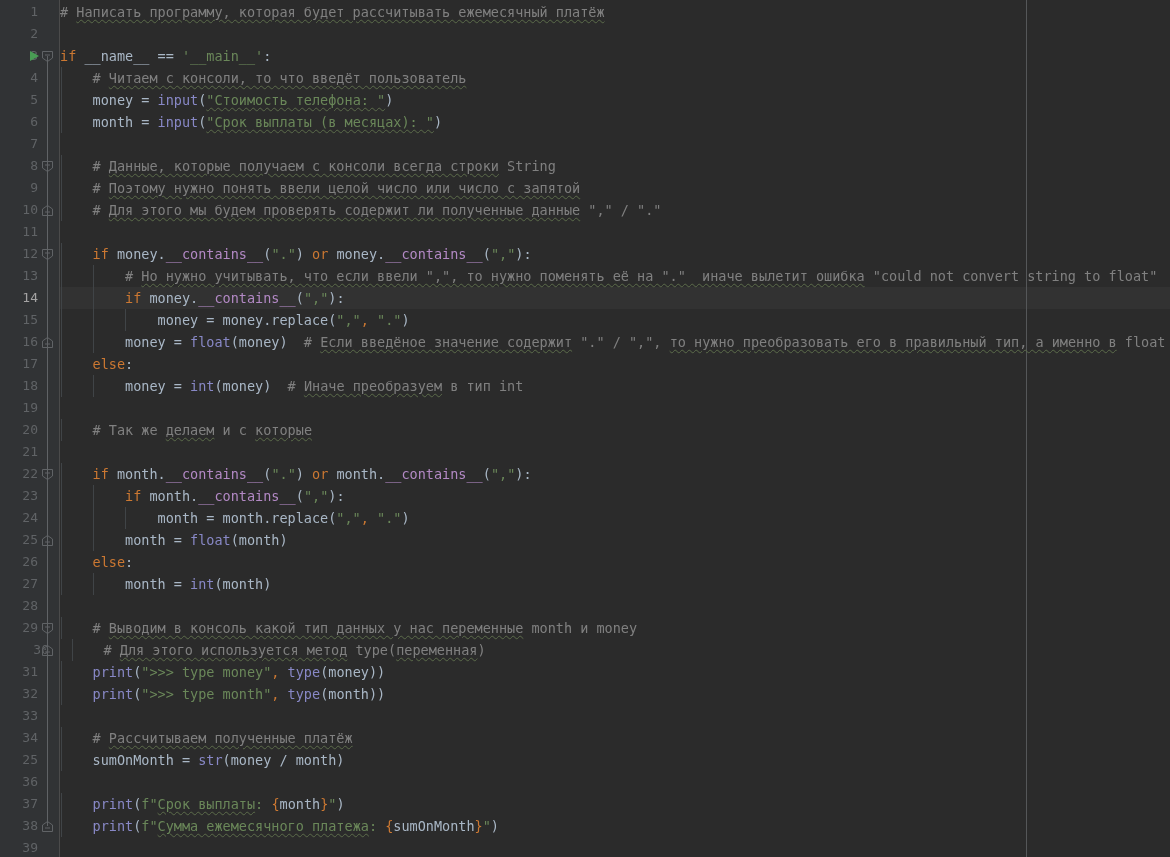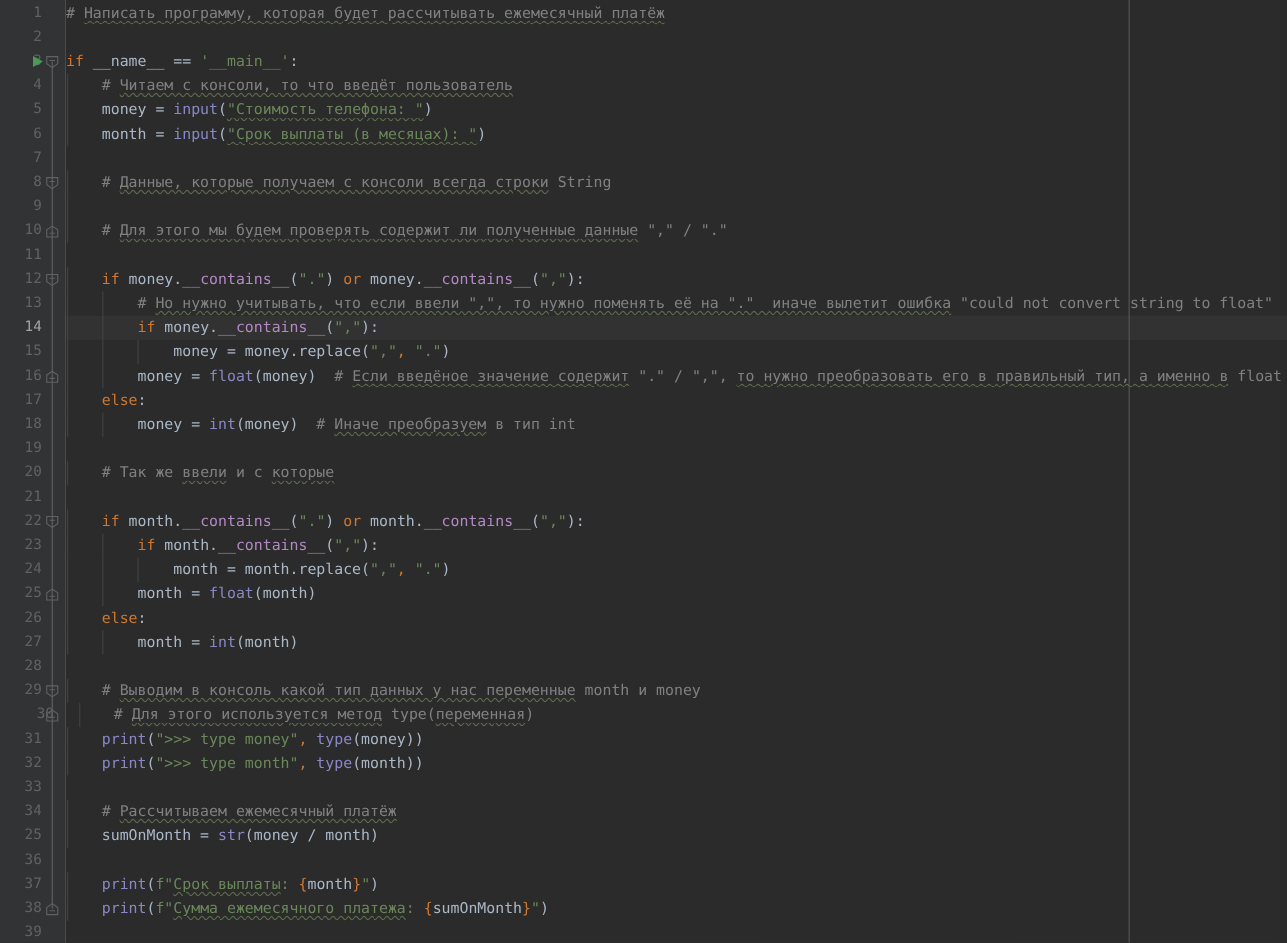--- a/index.html
+++ b/index.html
@@ -155,46 +155,46 @@
 
   <div id="rows">
       <div class="row" style="top: 1px;"><span class="ln">1</span><span class="code"><span class="cmt"># </span><span class="cmt sq">Написать программу, которая будет рассчитывать ежемесячный платёж</span></span></div>
       <div class="row" style="top: 23px;"><span class="ln">2</span><span class="code"></span></div>
       <div class="row" style="top: 45px;"><span class="ln">3</span><span class="code"><span class="kw">if</span><span class="def"> __name__ == </span><span class="str">'__main__'</span><span class="punct">:</span></span></div>
       <div class="row" style="top: 67px;"><span class="ln">4</span><span class="iguide" style="left: 60.5px;"></span><span class="code"><span>    </span><span class="cmt"># </span><span class="cmt sq">Читаем с консоли, то что введёт пользователь</span></span></div>
       <div class="row" style="top: 89px;"><span class="ln">5</span><span class="iguide" style="left: 60.5px;"></span><span class="code"><span>    </span><span class="def">money = </span><span class="fn">input</span><span class="punct">(</span><span class="str sq">"Стоимость телефона: "</span><span class="punct">)</span></span></div>
       <div class="row" style="top: 111px;"><span class="ln">6</span><span class="iguide" style="left: 60.5px;"></span><span class="code"><span>    </span><span class="def">month = </span><span class="fn">input</span><span class="punct">(</span><span class="str sq">"Срок выплаты (в месяцах): "</span><span class="punct">)</span></span></div>
       <div class="row" style="top: 133px;"><span class="ln">7</span><span class="code"></span></div>
       <div class="row" style="top: 155px;"><span class="ln">8</span><span class="iguide" style="left: 60.5px;"></span><span class="code"><span>    </span><span class="cmt"># </span><span class="cmt sq">Данные, которые получаем с консоли всегда строки</span><span class="cmt"> String</span></span></div>
-      <div class="row" style="top: 177px;"><span class="ln">9</span><span class="iguide" style="left: 60.5px;"></span></div>
+      <div class="row" style="top: 177px;"><span class="ln">9</span><span class="iguide" style="left: 60.5px;"></span><span class="code"><span>    </span><span class="cmt"># </span><span class="cmt sq">Поэтому нужно понять ввели целой число или число с запятой</span></span></div>
       <div class="row" style="top: 199px;"><span class="ln">10</span><span class="iguide" style="left: 60.5px;"></span><span class="code"><span>    </span><span class="cmt"># </span><span class="cmt sq">Для этого мы будем проверять содержит ли полученные данные</span><span class="cmt"> "," / "."</span></span></div>
       <div class="row" style="top: 221px;"><span class="ln">11</span><span class="code"></span></div>
       <div class="row" style="top: 243px;"><span class="ln">12</span><span class="iguide" style="left: 60.5px;"></span><span class="code"><span>    </span><span class="kw">if</span><span class="def"> money.</span><span class="magic">__contains__</span><span class="punct">(</span><span class="str">"."</span><span class="punct">) </span><span class="kw">or</span><span class="def"> money.</span><span class="magic">__contains__</span><span class="punct">(</span><span class="str">","</span><span class="punct">):</span></span></div>
       <div class="row" style="top: 265px;"><span class="ln">13</span><span class="iguide" style="left: 60.5px;"></span><span class="iguide" style="left: 92.98px;"></span><span class="code"><span>        </span><span class="cmt"># </span><span class="cmt sq">Но нужно учитывать, что если ввели ",", то нужно поменять её на "."  иначе вылетит ошибка</span><span class="cmt"> "could not convert string to float"</span></span></div>
       <div class="row current" style="top: 287px;"><span class="ln">14</span><span class="iguide" style="left: 60.5px;"></span><span class="iguide" style="left: 92.98px;"></span><span class="code"><span>        </span><span class="kw">if</span><span class="def"> money.</span><span class="magic">__contains__</span><span class="punct">(</span><span class="str">","</span><span class="punct">):</span></span></div>
       <div class="row" style="top: 309px;"><span class="ln">15</span><span class="iguide" style="left: 60.5px;"></span><span class="iguide" style="left: 92.98px;"></span><span class="iguide" style="left: 125.46px;"></span><span class="code"><span>            </span><span class="def">money = money.replace(</span><span class="str">","</span><span class="comma">, </span><span class="str">"."</span><span class="punct">)</span></span></div>
       <div class="row" style="top: 331px;"><span class="ln">16</span><span class="iguide" style="left: 60.5px;"></span><span class="iguide" style="left: 92.98px;"></span><span class="code"><span>        </span><span class="def">money = </span><span class="fn">float</span><span class="def">(money)  </span><span class="cmt"># </span><span class="cmt sq">Если введёное значение содержит</span><span class="cmt"> "." / ",", </span><span class="cmt sq">то нужно преобразовать его в правильный тип, а именно в</span><span class="cmt"> float</span></span></div>
       <div class="row" style="top: 353px;"><span class="ln">17</span><span class="iguide" style="left: 60.5px;"></span><span class="code"><span>    </span><span class="kw">else</span><span class="punct">:</span></span></div>
       <div class="row" style="top: 375px;"><span class="ln">18</span><span class="iguide" style="left: 60.5px;"></span><span class="iguide" style="left: 92.98px;"></span><span class="code"><span>        </span><span class="def">money = </span><span class="fn">int</span><span class="def">(money)  </span><span class="cmt"># </span><span class="cmt sq">Иначе преобразуем</span><span class="cmt"> в тип int</span></span></div>
       <div class="row" style="top: 397px;"><span class="ln">19</span><span class="code"></span></div>
-      <div class="row" style="top: 419px;"><span class="ln">20</span><span class="iguide" style="left: 60.5px;"></span><span class="code"><span>    </span><span class="cmt"># </span><span class="cmt">Так же </span><span class="cmt sq">ввели</span><span class="cmt"> и с </span><span class="cmt sq">которые</span></span></div>
+      <div class="row" style="top: 419px;"><span class="ln">20</span><span class="iguide" style="left: 60.5px;"></span><span class="code"><span>    </span><span class="cmt"># </span><span class="cmt">Так же </span><span class="cmt sq">делаем</span><span class="cmt"> и с </span><span class="cmt sq">которые</span></span></div>
       <div class="row" style="top: 441px;"><span class="ln">21</span><span class="code"></span></div>
       <div class="row" style="top: 463px;"><span class="ln">22</span><span class="iguide" style="left: 60.5px;"></span><span class="code"><span>    </span><span class="kw">if</span><span class="def"> month.</span><span class="magic">__contains__</span><span class="punct">(</span><span class="str">"."</span><span class="punct">) </span><span class="kw">or</span><span class="def"> month.</span><span class="magic">__contains__</span><span class="punct">(</span><span class="str">","</span><span class="punct">):</span></span></div>
       <div class="row" style="top: 485px;"><span class="ln">23</span><span class="iguide" style="left: 60.5px;"></span><span class="iguide" style="left: 92.98px;"></span><span class="code"><span>        </span><span class="kw">if</span><span class="def"> month.</span><span class="magic">__contains__</span><span class="punct">(</span><span class="str">","</span><span class="punct">):</span></span></div>
       <div class="row" style="top: 507px;"><span class="ln">24</span><span class="iguide" style="left: 60.5px;"></span><span class="iguide" style="left: 92.98px;"></span><span class="iguide" style="left: 125.46px;"></span><span class="code"><span>            </span><span class="def">month = month.replace(</span><span class="str">","</span><span class="comma">, </span><span class="str">"."</span><span class="punct">)</span></span></div>
       <div class="row" style="top: 529px;"><span class="ln">25</span><span class="iguide" style="left: 60.5px;"></span><span class="iguide" style="left: 92.98px;"></span><span class="code"><span>        </span><span class="def">month = </span><span class="fn">float</span><span class="def">(month)</span></span></div>
       <div class="row" style="top: 551px;"><span class="ln">26</span><span class="iguide" style="left: 60.5px;"></span><span class="code"><span>    </span><span class="kw">else</span><span class="punct">:</span></span></div>
       <div class="row" style="top: 573px;"><span class="ln">27</span><span class="iguide" style="left: 60.5px;"></span><span class="iguide" style="left: 92.98px;"></span><span class="code"><span>        </span><span class="def">month = </span><span class="fn">int</span><span class="def">(month)</span></span></div>
       <div class="row" style="top: 595px;"><span class="ln">28</span><span class="code"></span></div>
       <div class="row" style="top: 617px;"><span class="ln">29</span><span class="iguide" style="left: 60.5px;"></span><span class="code"><span>    </span><span class="cmt"># </span><span class="cmt sq">Выводим в консоль какой тип данных у нас переменные</span><span class="cmt"> month и money</span></span></div>
       <div class="row" style="top: 639px; margin-left: 11px;"><span class="ln">30</span><span class="iguide" style="left: 60.5px;"></span><span class="code"><span>    </span><span class="cmt"># </span><span class="cmt sq">Для этого используется метод</span><span class="cmt"> type(</span><span class="cmt sq">переменная</span><span class="cmt">)</span></span></div>
       <div class="row" style="top: 661px;"><span class="ln">31</span><span class="iguide" style="left: 60.5px;"></span><span class="code"><span>    </span><span class="fn">print</span><span class="punct">(</span><span class="str">"&gt;&gt;&gt; type money"</span><span class="comma">, </span><span class="fn">type</span><span class="def">(money))</span></span></div>
       <div class="row" style="top: 683px;"><span class="ln">32</span><span class="iguide" style="left: 60.5px;"></span><span class="code"><span>    </span><span class="fn">print</span><span class="punct">(</span><span class="str">"&gt;&gt;&gt; type month"</span><span class="comma">, </span><span class="fn">type</span><span class="def">(month))</span></span></div>
       <div class="row" style="top: 705px;"><span class="ln">33</span><span class="code"></span></div>
-      <div class="row" style="top: 727px;"><span class="ln">34</span><span class="iguide" style="left: 60.5px;"></span><span class="code"><span>    </span><span class="cmt"># </span><span class="cmt sq">Рассчитываем ежемесячный платёж</span></span></div>
+      <div class="row" style="top: 727px;"><span class="ln">34</span><span class="iguide" style="left: 60.5px;"></span><span class="code"><span>    </span><span class="cmt"># </span><span class="cmt sq">Рассчитываем полученные платёж</span></span></div>
       <div class="row" style="top: 749px;"><span class="ln">25</span><span class="iguide" style="left: 60.5px;"></span><span class="code"><span>    </span><span class="def">sumOnMonth = </span><span class="fn">str</span><span class="def">(money / month)</span></span></div>
       <div class="row" style="top: 771px;"><span class="ln">36</span><span class="code"></span></div>
       <div class="row" style="top: 793px;"><span class="ln">37</span><span class="iguide" style="left: 60.5px;"></span><span class="code"><span>    </span><span class="fn">print</span><span class="punct">(</span><span class="str">f"</span><span class="str sq">Срок выплаты</span><span class="str">: </span><span class="brace">{</span><span class="def">month</span><span class="brace">}</span><span class="str">"</span><span class="punct">)</span></span></div>
       <div class="row" style="top: 815px;"><span class="ln">38</span><span class="iguide" style="left: 60.5px;"></span><span class="code"><span>    </span><span class="fn">print</span><span class="punct">(</span><span class="str">f"</span><span class="str sq">Сумма ежемесячного платежа</span><span class="str">: </span><span class="brace">{</span><span class="def">sumOnMonth</span><span class="brace">}</span><span class="str">"</span><span class="punct">)</span></span></div>
       <div class="row" style="top: 837px;"><span class="ln">39</span><span class="code"></span></div>
     </div>
   <div id="gutter-marks">
       <div class="fold-line" style="top: 56px; height: 770px;"></div>
       <div class="fold-mark" style="top: 49.5px;">
         <svg width="13" height="13" viewBox="0 0 13 13">

